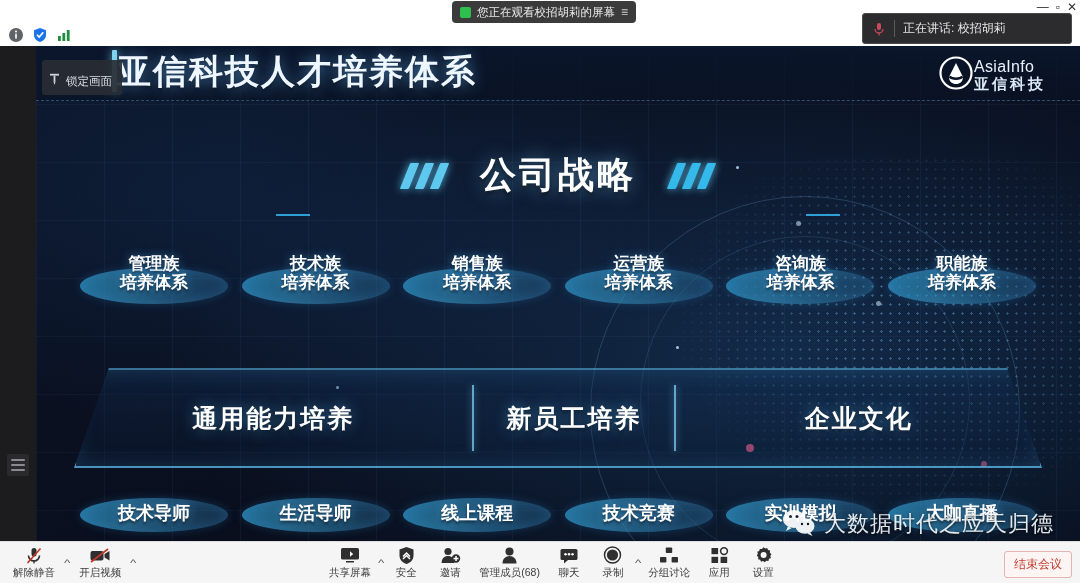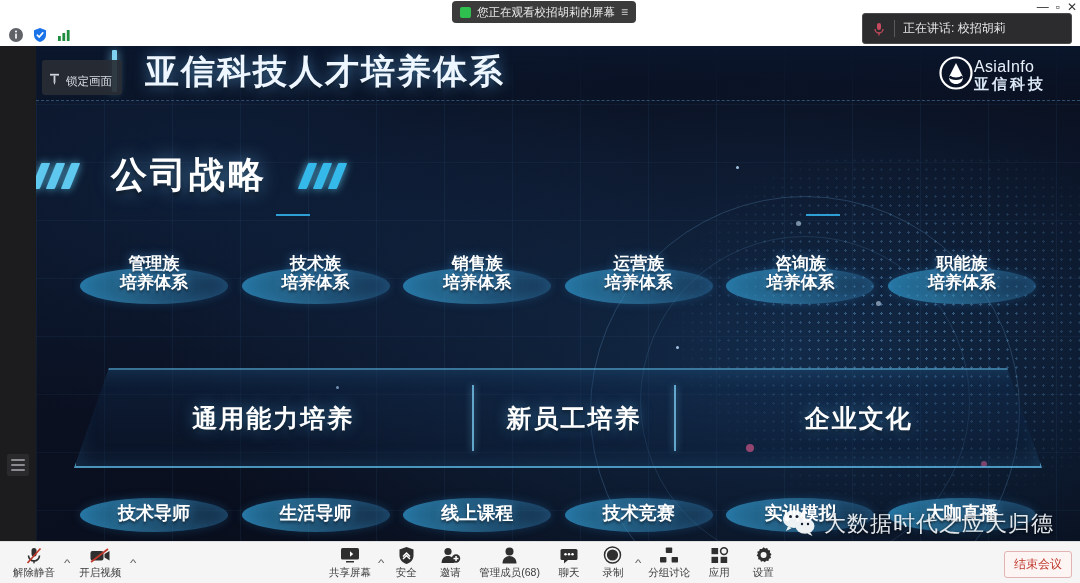--- a/index.html
+++ b/index.html
@@ -118,21 +118,21 @@
   .spark.pink2 { width: 6px; height: 6px; background: rgba(232,90,140,0.7); }
 
   
   .slide-head {
     position: absolute; left: 0; top: 0; width: 100%; height: 55px;
     background: linear-gradient(180deg, rgba(10,22,44,0.92) 0%, rgba(9,17,34,0.5) 100%);
     border-bottom: 1px dashed rgba(120,180,230,0.35);
   }
   .slide-title-wrap {
     position: absolute; left: 76px; top: 4px;
-    display: flex; align-items: center; gap: 28px; justify-content: space-between;
+    display: flex; align-items: center; gap: 0; justify-content: space-between;
   }
   .title-bar {
     width: 5px; height: 42px; background: #7fd2ef; border-radius: 1px;
     box-shadow: 0 0 10px rgba(127,210,239,0.8);
   }
   .slide-title {
     font-size: 34px; font-weight: bold; color: #eef6ff;
     letter-spacing: 2px; line-height: 1;
     text-shadow: 0 0 14px rgba(110,190,255,0.6), 0 2px 3px rgba(0,0,0,0.6);
   }
@@ -148,21 +148,21 @@
     position: absolute; left: 6px; top: 14px;
     display: flex; align-items: center; gap: 6px;
     background: rgba(40,44,52,0.92); border-radius: 3px;
     padding: 12px 10px 5px 7px; z-index: 8;
   }
   .pin-label { color: #d9dde4; font-size: 11.5px; white-space: nowrap; }
 
   
   .strategy-row {
     position: absolute; left: 0; top: 105px; width: 100%;
-    display: flex; align-items: center; gap: 36px;
+    display: flex; align-items: center; justify-content: center; gap: 36px;
   }
   .strategy-title {
     font-size: 36px; font-weight: bold; color: #ffffff; letter-spacing: 3px;
     text-shadow: 0 0 18px rgba(120,200,255,0.55), 0 3px 4px rgba(0,0,0,0.7);
   }
   .slashes { display: flex; gap: 6px; }
   .slashes i {
     display: block; width: 9px; height: 26px; background: #5fc8ef;
     transform: skewX(-22deg); border-radius: 1px;
     box-shadow: 0 0 8px rgba(95,200,239,0.8);

